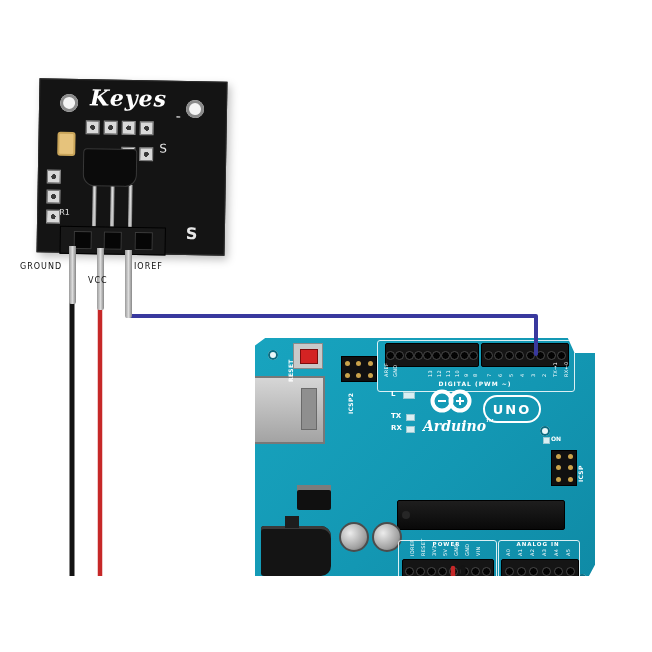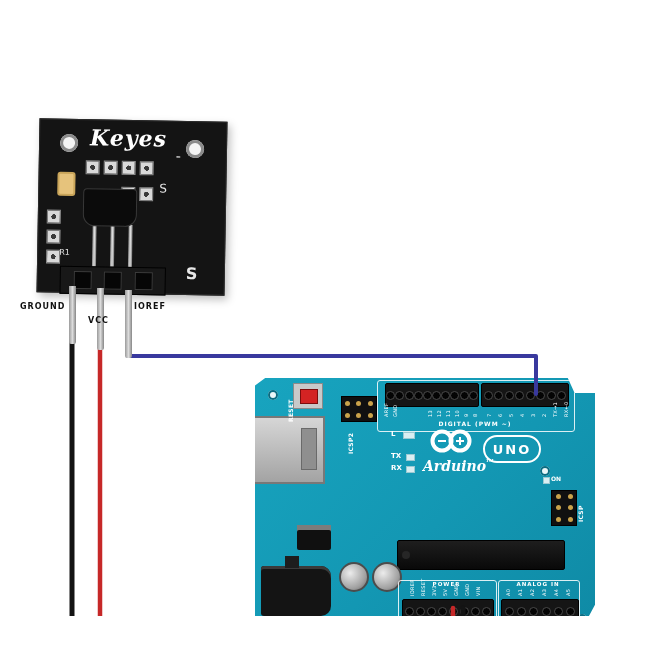--- a/index.html
+++ b/index.html
@@ -1,17 +1,17 @@
 <!DOCTYPE html>
 <html style="--pcb: #1397b3; --sensorBoard: #141414; --wireRed: #c62828; --wireBlue: #39399e; --wireBlack: #141414;"><head>
 <meta charset="utf-8">
 <style>
   html,body{margin:0;padding:0;background:#fff;}
   .canvas{position:relative;width:652px;height:576px;background:#fff;overflow:hidden;
-          font-family:"DejaVu Sans",sans-serif;margin-top:40px;}
+          font-family:"DejaVu Sans",sans-serif;}
   .abs{position:absolute;}
 
   
   .sensor-board{position:absolute;left:38px;top:80px;width:186px;height:172px;
     background:#141414;border:1px solid #2b2b2b;transform:rotate(1deg);
     box-shadow:3px 4px 8px rgba(0,0,0,.25);z-index:20;}
   .keyes{position:absolute;left:50px;top:4px;color:#fff;font-family:"DejaVu Serif",serif;
     font-style:italic;font-weight:bold;font-size:22px;letter-spacing:1px;}
   .hole{width:18px;height:18px;border-radius:50%;background:#f4f4f4;
     box-shadow:inset 0 0 0 3px #8a8a8a;}
@@ -22,21 +22,21 @@
   .ic{position:absolute;left:44px;top:68px;width:52px;height:36px;background:#0b0b0b;
     border:1px solid #383838;border-radius:4px 4px 12px 12px;}
   .lead{position:absolute;width:4px;height:44px;top:104px;
     background:linear-gradient(90deg,#888,#ddd,#777);}
   .conn{position:absolute;left:22px;top:146px;width:104px;height:26px;background:#181818;
     border:1px solid #000;display:flex;justify-content:space-evenly;align-items:center;}
   .slot{width:16px;height:16px;background:#060606;border:1px solid #3c3c3c;}
   .slabel{color:#e8e8e8;font-size:12px;}
   .sensor-pin{position:absolute;width:7px;z-index:21;border-radius:0 0 2px 2px;
     background:linear-gradient(90deg,#9a9a9a,#dcdcdc,#868686);}
-  .pinlabel{position:absolute;color:#101010;font-size:8px;font-weight:bold;
+  .pinlabel{position:absolute;color:#101010;font-size:8px;font-weight:normal;
     letter-spacing:1px;z-index:22;}
 
   
   .wires{position:absolute;left:0;top:0;z-index:15;pointer-events:none;}
 
   
   .arduino{position:absolute;left:255px;top:338px;width:340px;height:252px;z-index:10;
     background:linear-gradient(135deg,#18a4bf,var(--pcb,#1397b3) 55%,#0f8aa5);
     clip-path:polygon(3% 0,92% 0,94% 6%,100% 6%,100% 90%,96% 100%,3% 100%,0 97%,0 3%);}
   .ahole{width:10px;height:10px;border-radius:50%;background:#eaf6f8;

